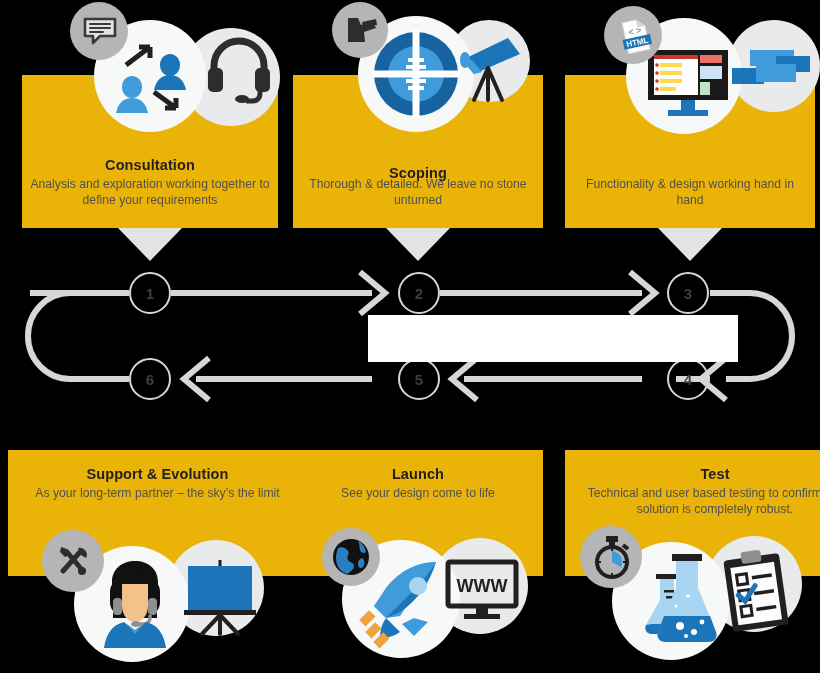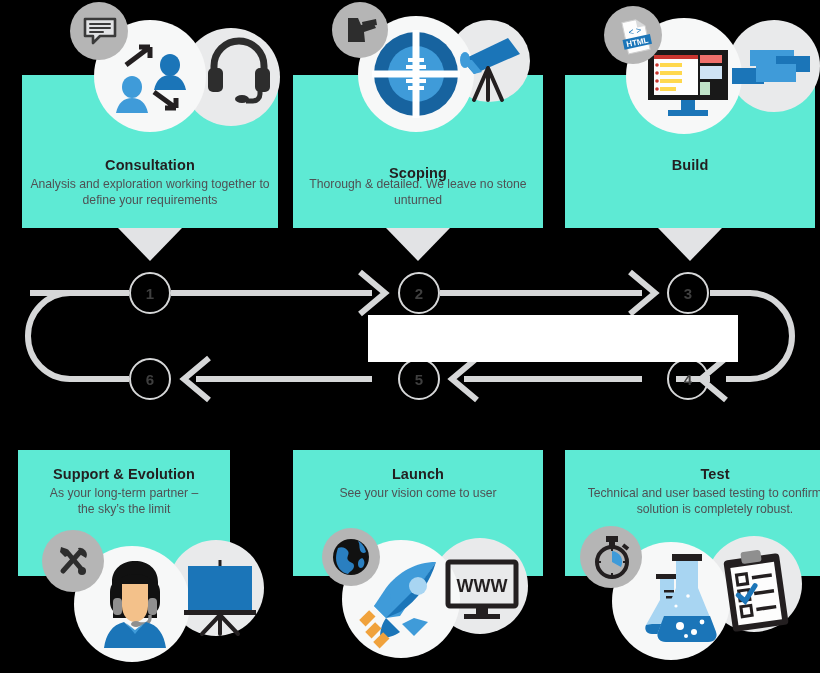--- a/index.html
+++ b/index.html
@@ -1,21 +1,21 @@
 <!DOCTYPE html>
 <html><head>
 <meta charset="utf-8">
 <style>
   html,body{margin:0;padding:0;background:#000;}
   body{width:820px;height:673px;position:relative;overflow:hidden;
        font-family:"Liberation Sans","DejaVu Sans",sans-serif;}
   #stage{position:absolute;left:0;top:0;width:820px;height:673px;background:#000;}
 
   
-  .card{position:absolute;background:#5eead4;}
+  .card{position:absolute;background:#eab308;}
   .card .pointer{position:absolute;left:50%;transform:translateX(-50%);
                  width:0;height:0;border-left:32px solid transparent;
                  border-right:32px solid transparent;border-top:33px solid #e2e3e5;}
   .card.top .pointer{bottom:-33px;}
   .title{position:absolute;left:0;right:0;text-align:center;
          font-weight:bold;font-size:14.5px;color:#231f20;letter-spacing:.1px;}
   .desc{position:absolute;left:0;right:0;text-align:center;
         font-size:12.2px;line-height:15.5px;color:#4f5154;}
 
   
@@ -144,21 +144,21 @@
 
     <div class="disc gray" style="left:2px;top:2px;width:56px;height:56px;"></div>
     <svg class="ico" style="left:14px;top:14px;" width="34" height="30" viewBox="0 0 34 30">
       <path d="M4 4h10l3 7 12-3 3 6-12 4 1 10H4z" fill="#2d2d2d"></path>
       <path d="M18 8 L32 5 L33 11 L19 13 Z" fill="#2d2d2d"></path>
     </svg>
   </div>
 
   <div class="card top" style="left:565px;top:75px;width:250px;height:153px;">
     <div class="pointer"></div>
-    <div class="title" style="top:82px;">Build</div>
+    <div class="desc" style="top:102px;padding:0 16px;">Functionality &amp; design working hand in hand</div>
   </div>
   <div class="cluster" style="left:600px;top:0px;width:220px;height:148px;">
     <div class="disc faint" style="left:128px;top:20px;width:92px;height:92px;"></div>
     <div class="disc white" style="left:26px;top:18px;width:116px;height:116px;"></div>
 
     <svg class="ico" style="left:48px;top:50px;" width="82" height="68" viewBox="0 0 82 68">
       <rect x="0" y="0" width="80" height="50" fill="#191919"></rect>
       <rect x="6" y="5" width="44" height="40" fill="#fdfdfd"></rect>
       <rect x="6" y="5" width="44" height="4" fill="#c9352f"></rect>
       <g fill="#ffd84d">
@@ -192,21 +192,21 @@
       <g transform="rotate(-12 17 18)">
         <path d="M6 2h14l8 8v24H6z" fill="#fdfdfd" stroke="#cfcfcf" stroke-width="1"></path>
         <path d="M20 2v8h8z" fill="#d9dadb"></path>
         <text x="17" y="16" font-size="9" fill="#1b75b8" text-anchor="middle" font-family="Liberation Sans, sans-serif">&lt; &gt;</text>
         <rect x="3" y="19" width="28" height="10" fill="#1b75b8"></rect>
         <text x="17" y="27" font-size="8" fill="#fff" text-anchor="middle" font-weight="bold" font-family="Liberation Sans, sans-serif">HTML</text>
       </g>
     </svg>
   </div>
 
-  <div class="card bottom" style="left:18px;top:450px;width:212px;height:126px;">
+  <div class="card bottom" style="left:8px;top:450px;width:252px;height:126px;padding-left:47px;">
     <div class="title" style="top:16px;">Support &amp; Evolution</div>
     <div class="desc" style="top:36px;padding:0 26px;">As your long-term partner – the sky’s the limit</div>
   </div>
   <div class="cluster" style="left:42px;top:510px;width:230px;height:163px;">
     <div class="disc faint" style="left:126px;top:30px;width:96px;height:96px;"></div>
     <div class="disc white" style="left:32px;top:36px;width:116px;height:116px;"></div>
 
     <svg class="ico" style="left:58px;top:48px;" width="70" height="100" viewBox="0 0 70 100">
       <path d="M13 44c0-20 8-33 22-33s22 13 22 33c0 6-2 10-4 12l-2-26H19l-2 26c-2-2-4-6-4-12z" fill="#111"></path>
       <path d="M13 30c0-16 9-26 22-26s22 10 22 26v30H13z" fill="#111"></path>
@@ -238,21 +238,21 @@
           <path d="M27 27 L11 8"></path>
       </g>
       <path d="M22 4a7 7 0 0 1 8 10l-5-3z" fill="#2d2d2d"></path>
       <path d="M5 3l6 2 2 6-4 2-5-5z" fill="#2d2d2d"></path>
       <circle cx="26" cy="27" r="4" fill="#2d2d2d"></circle>
     </svg>
   </div>
 
   <div class="card bottom" style="left:293px;top:450px;width:250px;height:126px;">
     <div class="title" style="top:16px;text-align:center;">Launch</div>
-    <div class="desc" style="top:36px;padding:0 16px;">See your vision come to user</div>
+    <div class="desc" style="top:36px;padding:0 16px;">See your design come to life</div>
   </div>
   <div class="cluster" style="left:310px;top:510px;width:220px;height:163px;">
     <div class="disc faint" style="left:122px;top:28px;width:96px;height:96px;"></div>
     <div class="disc white" style="left:32px;top:30px;width:118px;height:118px;"></div>
 
     <svg class="ico" style="left:50px;top:48px;" width="90" height="90" viewBox="0 0 90 90">
       <path d="M76 4c-20 0-38 10-50 26L14 48l12 12 14-2z" fill="#3f9bd9"></path>
       <path d="M76 4c-6 20-18 38-36 50l-14 6 36-36z" fill="#1b75b8"></path>
       <path d="M30 34 L14 48l12 12 6-12z" fill="#3f9bd9"></path>
       <path d="M42 66l12 12 14-14-14-4z" fill="#3f9bd9"></path>

